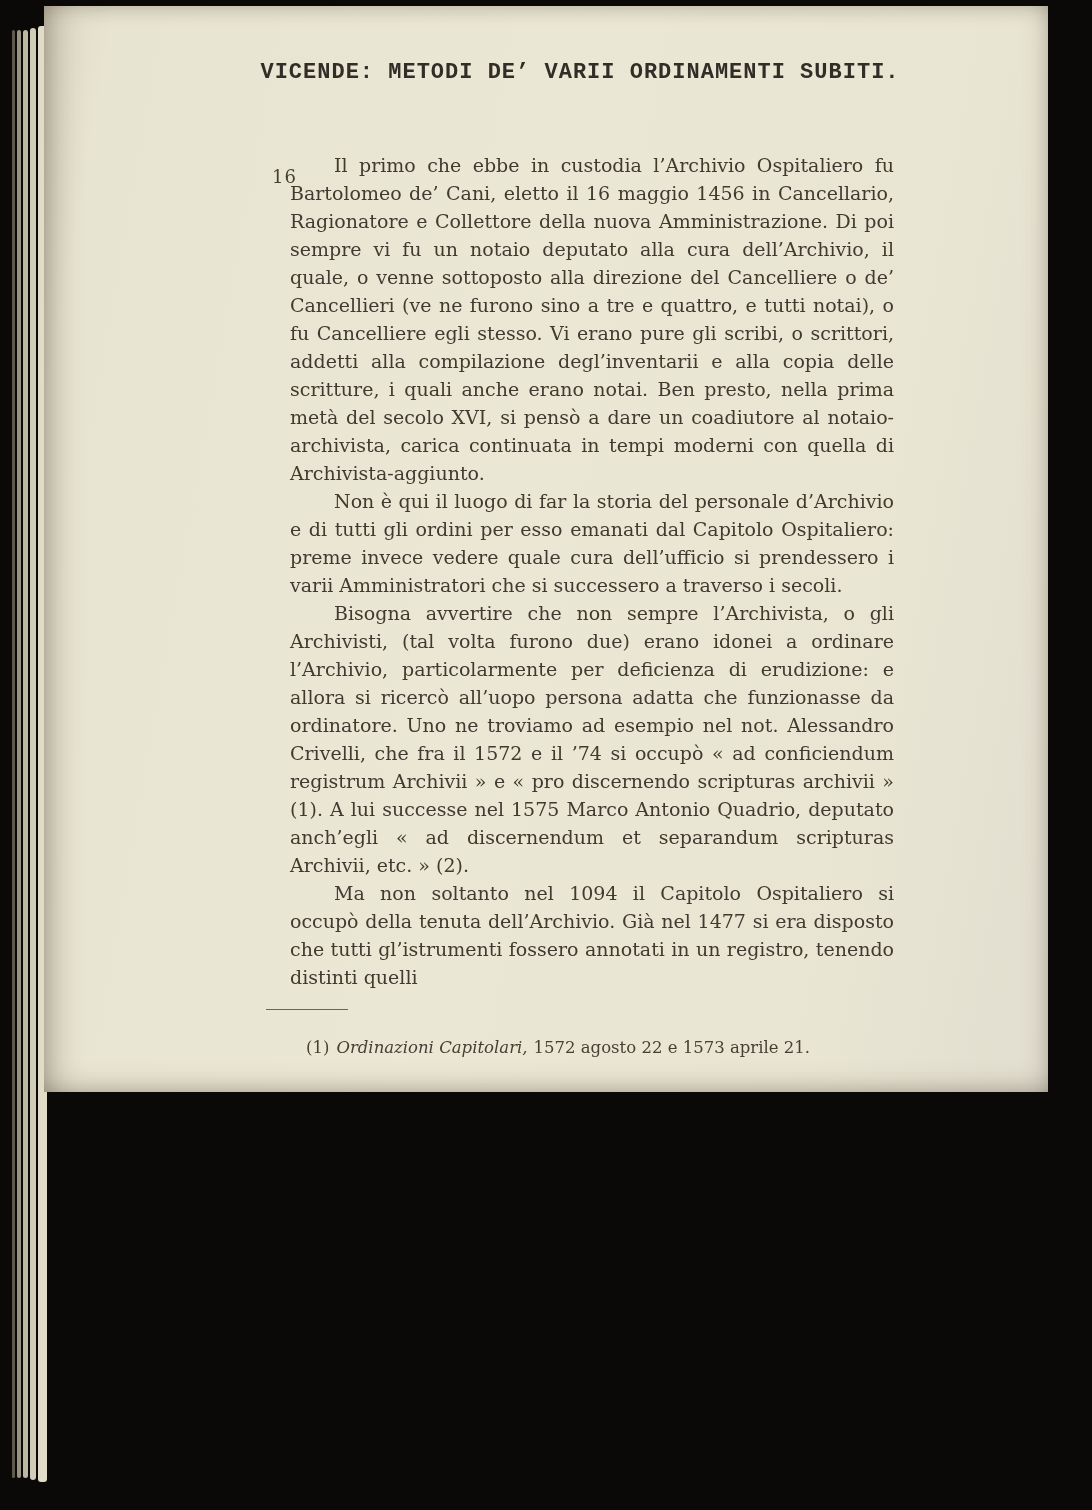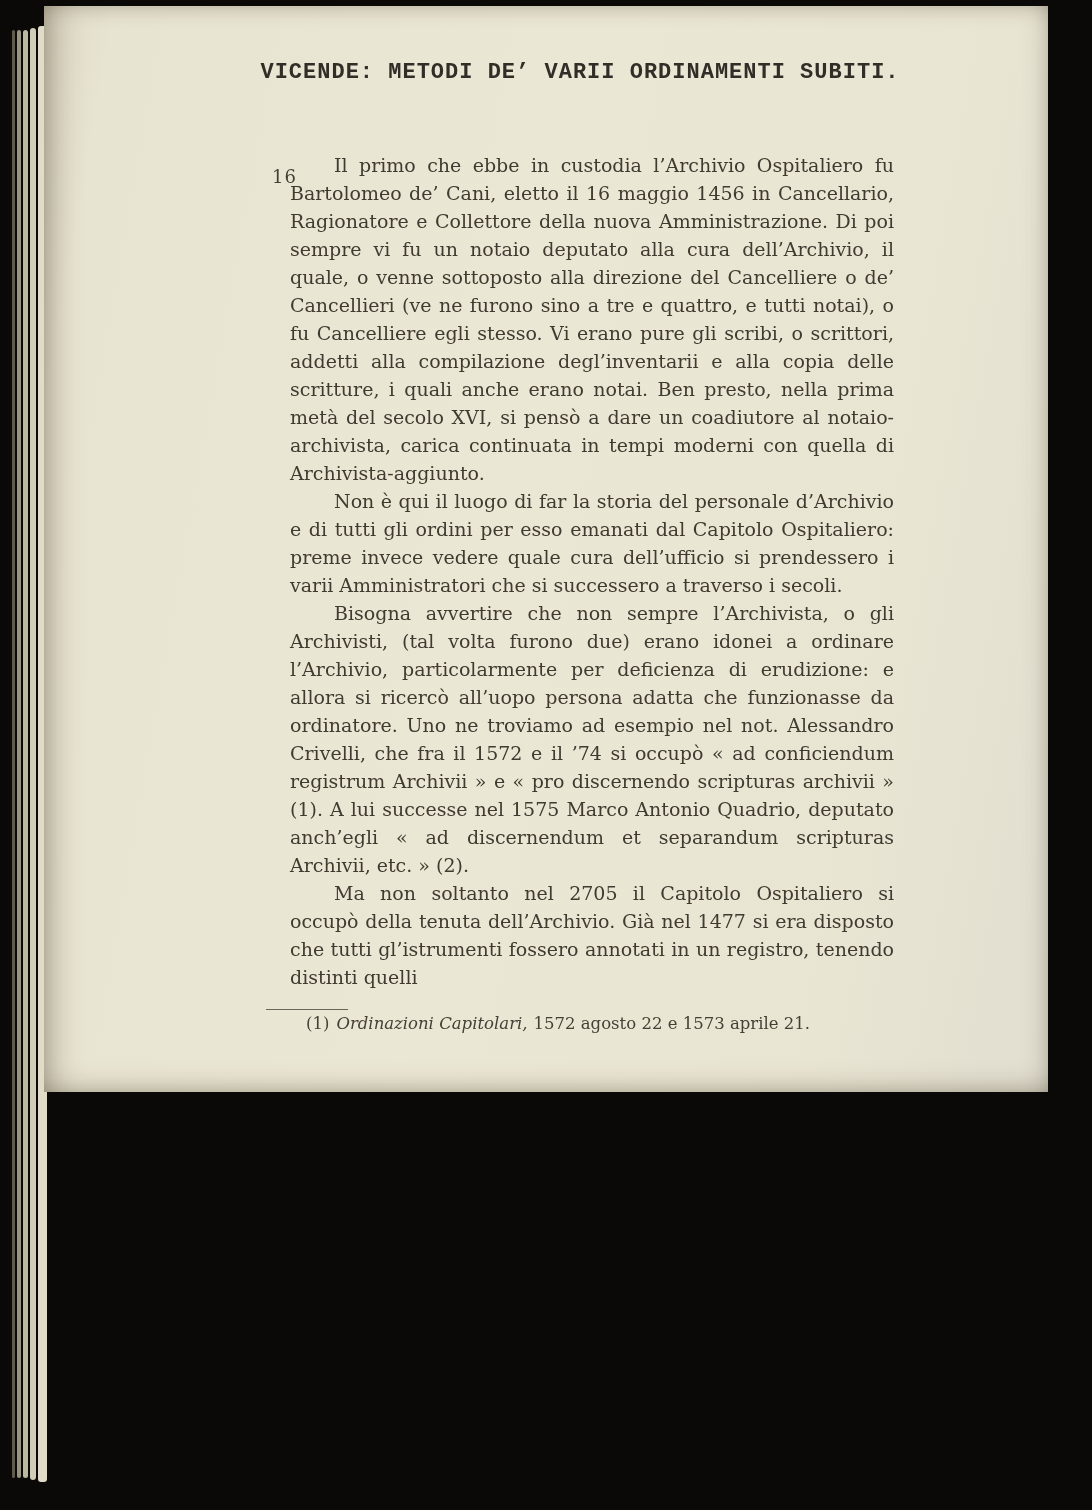--- a/index.html
+++ b/index.html
@@ -51,21 +51,21 @@
   }
 
   .body-text { margin-top:66px; font-size:19px; line-height:28px; text-align:justify; color:#403a30;margin-left:24px; }
   .body-text p { text-indent:44px; }
 
   .footnote-rule {
     margin-top:18px; width:82px; height:1px;
     background:#6b665a;
   }
 
-  .footnotes { margin-top:0; font-size:16.5px; line-height:27px; color:#453f35; }
+  .footnotes { margin-top:24px; font-size:16.5px; line-height:27px; color:#453f35; }
   .footnotes p { padding-left:40px; }
   .fn-marker { margin-right:7px; }
   .fn-ital { font-style:italic; margin-right:6px; }
 </style>
 </head>
 <body>
 
 <div class="scan">
 
   <div class="book-edges">
@@ -82,21 +82,21 @@
 
     <div class="content">
 
 
       <h1 class="title">VICENDE: METODI DE’ VARII ORDINAMENTI SUBITI.</h1>
 
       <div class="body-text">
         <p>Il primo che ebbe in custodia l’Archivio Ospitaliero fu Bartolomeo de’ Cani, eletto il 16 maggio 1456 in Cancellario, Ragionatore e Collettore della nuova Amministrazione. Di poi sempre vi fu un notaio deputato alla cura dell’Archivio, il quale, o venne sottoposto alla direzione del Cancelliere o de’ Cancellieri (ve ne furono sino a tre e quattro, e tutti notai), o fu Cancelliere egli stesso. Vi erano pure gli scribi, o scrittori, addetti alla compilazione degl’inventarii e alla copia delle scritture, i quali anche erano notai. Ben presto, nella prima metà del secolo XVI, si pensò a dare un coadiutore al notaio-archivista, carica continuata in tempi moderni con quella di Archivista-aggiunto.</p>
         <p>Non è qui il luogo di far la storia del personale d’Archivio e di tutti gli ordini per esso emanati dal Capitolo Ospitaliero: preme invece vedere quale cura dell’ufficio si prendessero i varii Amministratori che si successero a traverso i secoli.</p>
         <p>Bisogna avvertire che non sempre l’Archivista, o gli Archivisti, (tal volta furono due) erano idonei a ordinare l’Archivio, particolarmente per deficienza di erudizione: e allora si ricercò all’uopo persona adatta che funzionasse da ordinatore. Uno ne troviamo ad esempio nel not. Alessandro Crivelli, che fra il 1572 e il ’74 si occupò « ad conficiendum registrum Archivii » e « pro discernendo scripturas archivii » (1). A lui successe nel 1575 Marco Antonio Quadrio, deputato anch’egli « ad discernendum et separandum scripturas Archivii, etc. » (2).</p>
-        <p>Ma non soltanto nel 2705 il Capitolo Ospitaliero si occupò della tenuta dell’Archivio. Già nel 1477 si era disposto che tutti gl’istrumenti fossero annotati in un registro, tenendo distinti quelli</p>
+        <p>Ma non soltanto nel 1094 il Capitolo Ospitaliero si occupò della tenuta dell’Archivio. Già nel 1477 si era disposto che tutti gl’istrumenti fossero annotati in un registro, tenendo distinti quelli</p>
       </div>
 
       <div class="footnote-rule"></div>
 
       <div class="footnotes">
         <p>
           <span class="fn-marker">(1)</span><span class="fn-ital">Ordinazioni Capitolari,</span><span>1572 agosto 22 e 1573 aprile 21.</span>
         </p>
       </div>
 

